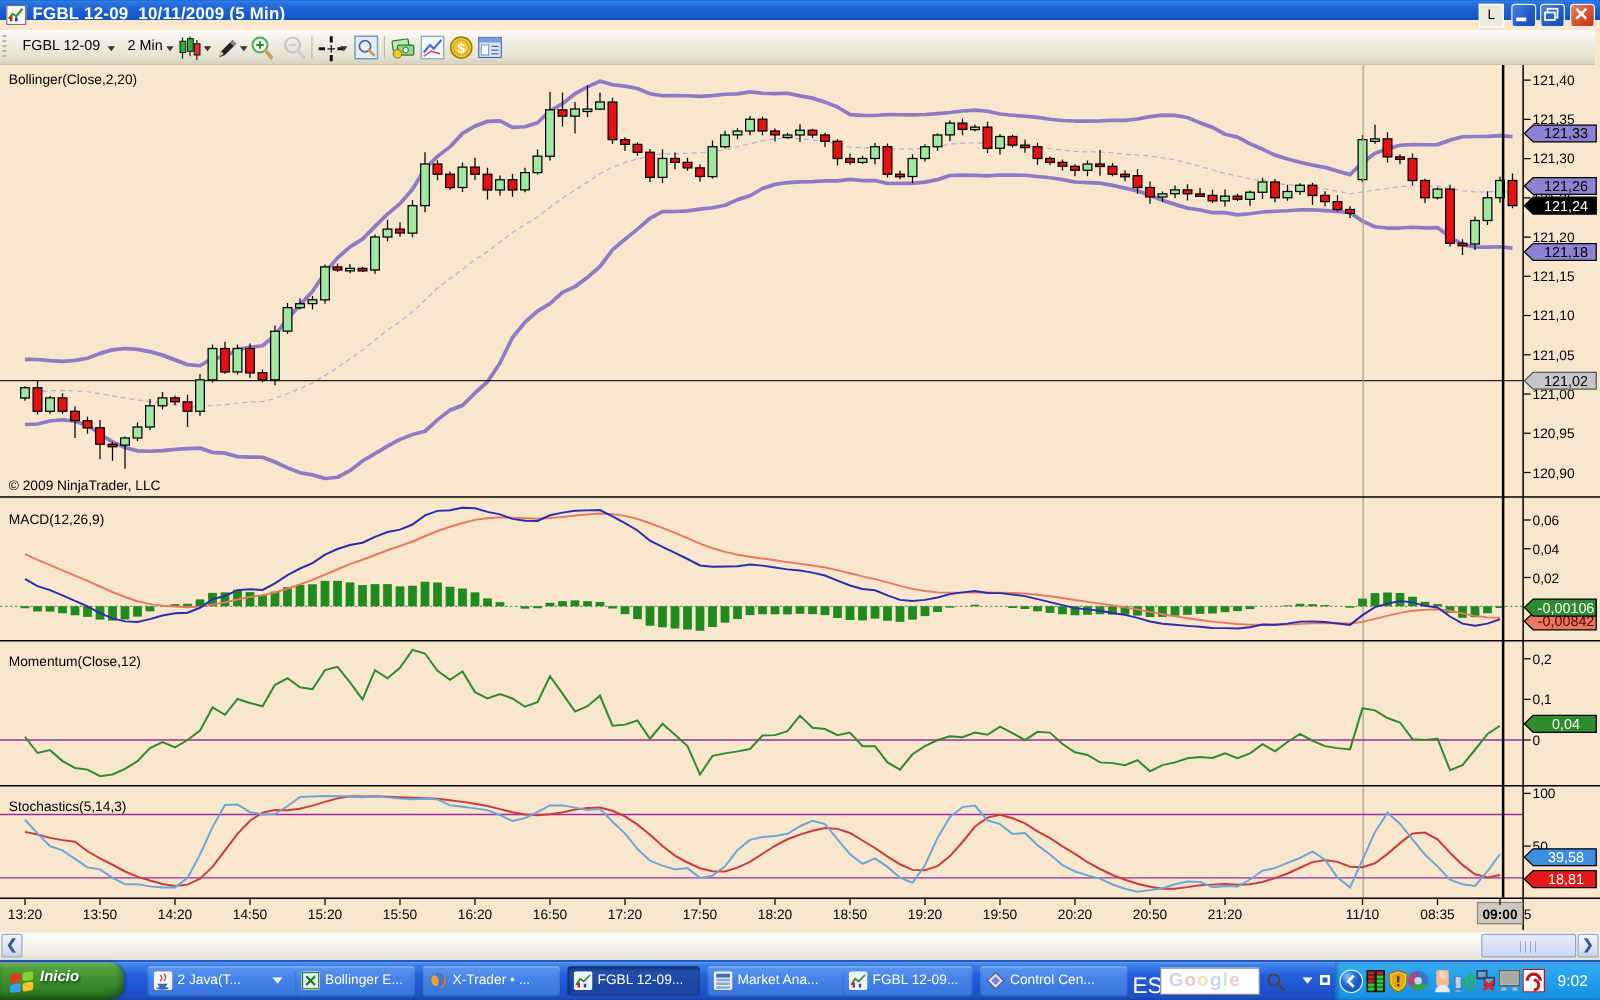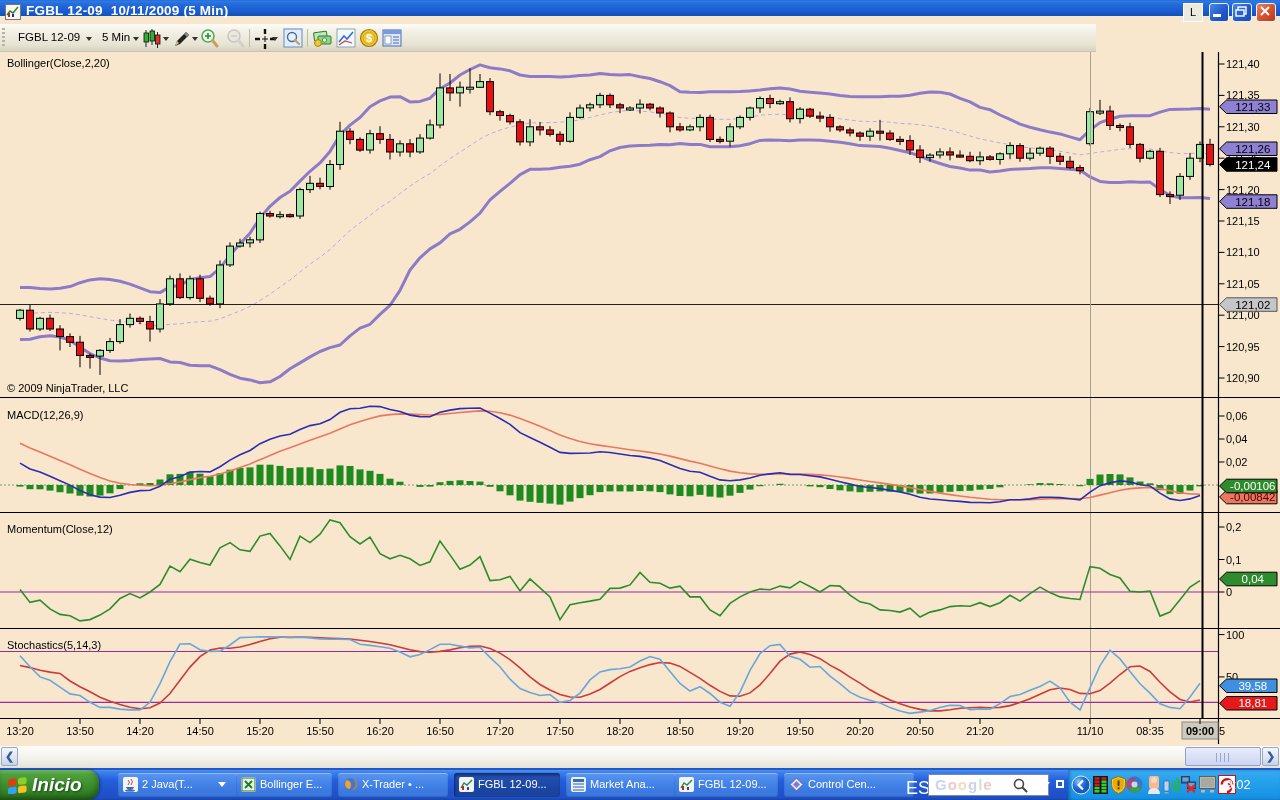--- a/index.html
+++ b/index.html
@@ -5,21 +5,21 @@
 #win{position:absolute;left:0;top:0;width:1280px;height:800px}
 #titlebar{position:absolute;left:0;top:0;width:1280px;height:16px;
  background:linear-gradient(180deg,#1663d6 0%,#3481e4 6%,#2a74e0 12%,#1f63d5 45%,#1a5cd0 70%,#1556c4 86%,#1250bc 100%);}
 #titlebar .ticon{position:absolute;left:5px;top:4px;width:16px;height:16px;background:#fff;border:1px solid #777}
 #titlebar .ttext{position:absolute;left:26px;top:3px;font-size:13.5px;font-weight:bold;color:#fff;letter-spacing:.2px}
 .tbtn{position:absolute;top:3px;width:20px;height:19px;border-radius:3px;border:1px solid #eaf2ff;
  font-size:11px;text-align:center;color:#fff;line-height:17px}
 .bmin,.bmax{background:linear-gradient(135deg,#4a87e8,#2058c8 60%,#1a4cb8)}
 .bclose{background:linear-gradient(135deg,#e8825e,#d4512c 55%,#b83a1a)}
 .blabel{background:#ece9dd;border:1px solid #fff;color:#000;border-radius:0}
-#toolbar{position:absolute;left:0;top:24px;width:1096px;height:28px;
+#toolbar{position:absolute;left:0;top:24px;width:1276px;height:28px;
  background:linear-gradient(180deg,#fdfcf8 0%,#f2efe4 30%,#e8e4d4 75%,#d8d3c0 100%);border-bottom:1px solid #c8c4b4}
 #toolbar .grip{position:absolute;left:2px;top:4px;width:3px;height:20px;
  background:repeating-linear-gradient(180deg,#b8b4a4 0 2px,transparent 2px 4px)}
 .tbtext{position:absolute;top:7px;font-size:11.5px;color:#000}
 .dda{position:absolute;top:13px;width:0;height:0;border-left:3.5px solid transparent;border-right:3.5px solid transparent;border-top:4px solid #333}
 .sep{position:absolute;top:5px;width:1px;height:18px;background:#c0bcac}
 #chart{position:absolute;left:0;top:52px;width:1280px;height:718px}
 #hscroll{position:absolute;left:0;top:746px;width:1280px;height:22px;
  background:linear-gradient(180deg,#fdfdfb 0%,#f2f1ea 60%,#e4e2d6 100%)}
 .sbtn{position:absolute;top:1px;width:17px;height:19px;border:1px solid #9aa8c8;border-radius:2px;
@@ -27,30 +27,30 @@
  text-align:center;line-height:17px;font-size:11px}
 #sthumb{position:absolute;left:1185px;top:1px;width:76px;height:19px;border:1px solid #93a0c8;border-radius:2px;
  background:linear-gradient(180deg,#e8ecfa,#ccd6f2)}
 #sthumb i{position:absolute;left:30px;top:5px;width:16px;height:9px;
  background:repeating-linear-gradient(90deg,#9aa8d0 0 1px,transparent 1px 4px)}
 #taskbar{position:absolute;left:0;top:770px;width:1280px;height:30px;
  background:linear-gradient(180deg,#4b90f4 0%,#3a80ec 8%,#245edc 35%,#2053cc 70%,#1e4fc4 92%,#1845ae 100%)}
 #start{position:absolute;left:0;top:0;width:99px;height:30px;border-radius:0 12px 12px 0;
  background:linear-gradient(180deg,#74b865 0%,#4fa13c 15%,#3d8f2e 50%,#2f7c22 85%,#266a1b 100%);
  box-shadow:inset -2px -3px 6px rgba(0,0,0,.3), 1px 0 3px rgba(0,0,0,.4)}
-#start .stext{position:absolute;left:32px;top:4px;color:#fff;font-size:19px;font-weight:bold;font-style:italic;text-shadow:1px 1px 2px #1a4a12}
+#start .stext{position:absolute;left:32px;top:4px;color:#fff;font-size:12px;font-weight:bold;font-style:italic;text-shadow:1px 1px 2px #1a4a12}
 .task{position:absolute;top:3px;height:24px;border-radius:3px;color:#fff;font-size:11px;
  background:linear-gradient(180deg,#5c96f0 0%,#4584e8 40%,#3a78e0 80%,#4080e4 100%);
  box-shadow:inset 0 1px 0 rgba(255,255,255,.35), inset 0 -1px 2px rgba(0,0,40,.25)}
 .task.active{background:linear-gradient(180deg,#2552b2 0%,#1c46a4 60%,#1a429c 100%);box-shadow:inset 1px 2px 3px rgba(0,0,30,.5)}
 .task .ti{position:absolute;left:5px;top:4px;width:15px;height:15px}
 .task .tt{position:absolute;left:24px;top:5px;white-space:nowrap;overflow:hidden}
 #tray{position:absolute;right:0;top:0;width:212px;height:30px;
  background:linear-gradient(180deg,#39acf0 0%,#25a0ec 40%,#1590e2 100%);box-shadow:inset 2px 0 3px rgba(0,0,60,.3)}
-#clock2{position:absolute;left:158px;top:8px;color:#fff;font-size:12.5px}
+#clock2{position:absolute;left:178px;top:8px;color:#fff;font-size:12.5px}
 </style></head><body>
 <div id="win">
 
 <div id="titlebar">
  <div class="ticon"><svg width="14" height="14" viewBox="0 0 14 14">
    <rect width="14" height="14" fill="#f8f8f0"></rect>
    <polyline points="1,10 4,6 7,8 12,2" stroke="#2e8b2e" fill="none" stroke-width="1.6"></polyline>
    <rect x="2" y="8" width="2" height="4" fill="#cc2222"></rect>
           <rect x="6" y="9" width="2" height="3" fill="#2222cc"></rect>
  </svg></div>
@@ -65,21 +65,21 @@
         </svg></div>
  <div class="tbtn bclose" style="left:1256px"><svg width="18" height="15">
           <path d="M4,3 L12,11 M12,3 L4,11" stroke="#fff" stroke-width="2"></path>
         </svg></div>
 </div>
 
 <div id="toolbar">
  <div class="grip"></div>
  <span class="tbtext" style="left:18px">FGBL 12-09</span>
       <i class="dda" style="left:86px"></i>
- <span class="tbtext" style="left:102px">5 Min</span>
+ <span class="tbtext" style="left:102px">2 Min</span>
       <i class="dda" style="left:133px"></i>
  <svg style="position:absolute;left:142px;top:5px" width="19" height="19" viewBox="0 0 19 19">
    <line x1="4" y1="1" x2="4" y2="18" stroke="#222"></line>
         <rect x="2" y="4" width="4.6" height="9" fill="#2eaf2e" stroke="#111" stroke-width=".8"></rect>
    <line x1="10" y1="0" x2="10" y2="16" stroke="#222"></line>
         <rect x="8" y="2" width="4.6" height="10" fill="#2eaf2e" stroke="#111" stroke-width=".8"></rect>
    <line x1="15.5" y1="3" x2="15.5" y2="19" stroke="#222"></line>
         <rect x="13.4" y="6" width="4.6" height="9" fill="#e03030" stroke="#111" stroke-width=".8"></rect>
  </svg>
       <i class="dda" style="left:163px"></i>
@@ -687,30 +687,30 @@
       </div>
 <div class="task" style="left:674px;width:104px">
         <span class="ti"><svg width="15" height="15" viewBox="0 0 15 15">
             <rect width="15" height="15" fill="#f0f4fa" rx="2"></rect>
             <polyline points="2,11 5,6 8,8 13,3" stroke="#2e8b2e" fill="none" stroke-width="1.4"></polyline>
             <rect x="3" y="9" width="2" height="4" fill="#cc2222"></rect>
             <rect x="8" y="10" width="2" height="3" fill="#2244cc"></rect>
           </svg></span>
         <span class="tt" style="max-width:74px">FGBL 12-09...</span>
       </div>
-<div class="task" style="left:784px;width:130px">
+<div class="task" style="left:784px;width:118px">
         <span class="ti"><svg width="15" height="15" viewBox="0 0 15 15">
             <path d="M7.5,1 L14,7.5 L7.5,14 L1,7.5 Z" fill="#e8e8f4" stroke="#5a5a9a"></path>
             <path d="M7.5,4 L11,7.5 L7.5,11 L4,7.5 Z" fill="#7a7ae0"></path>
           </svg></span>
         <span class="tt" style="max-width:76px">Control Cen...</span>
       </div>
  <div style="position:absolute;left:218px;top:12px;width:0;height:0;border-left:4px solid transparent;border-right:4px solid transparent;border-top:5px solid #fff"></div>
  <span style="position:absolute;left:906px;top:8px;color:#fff;font-size:18px">ES</span>
- <div style="position:absolute;left:928px;top:4px;width:121px;height:22px;background:#fff;border:1px solid #7a8aa8">
+ <div style="position:absolute;left:928px;top:4px;width:80px;height:22px;background:#fff;border:1px solid #7a8aa8">
    <span style="position:absolute;left:6px;top:1px;font-size:15px;font-weight:bold;letter-spacing:1px"><span style="color:#c8d4f0">G</span><span style="color:#f0c8c8">o</span><span style="color:#f0e0b8">o</span><span style="color:#c8d4f0">g</span><span style="color:#c8e8c8">l</span><span style="color:#f0c8c8">e</span></span>
    <svg style="position:absolute;left:82px;top:1px" width="19" height="19" viewBox="0 0 19 19">
           <circle cx="8" cy="8" r="4.5" fill="none" stroke="#444" stroke-width="1.6"></circle>
           <path d="M11.5,11.5 L16,16" stroke="#444" stroke-width="2"></path>
         </svg>
  </div>
  <div style="position:absolute;left:1042px;top:12px;width:0;height:0;border-left:4.5px solid transparent;border-right:4.5px solid transparent;border-top:5.5px solid #fff"></div>
  <div style="position:absolute;left:1056px;top:10px;width:8px;height:8px;border:2.5px solid #fff"></div>
  <div id="tray">
   <svg style="position:absolute;left:3px;top:5px" width="20" height="20" viewBox="0 0 20 20">

